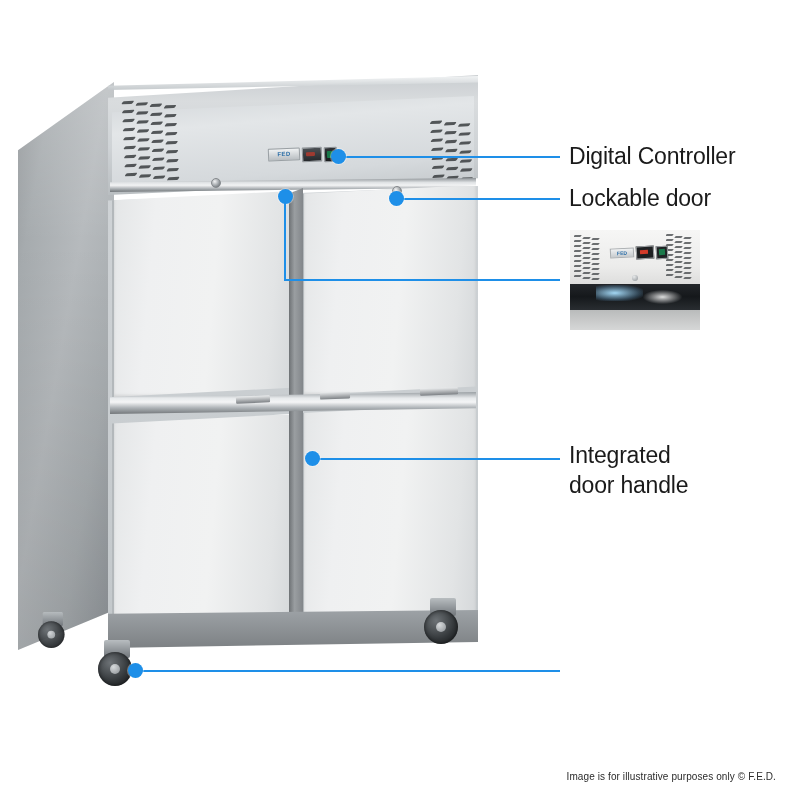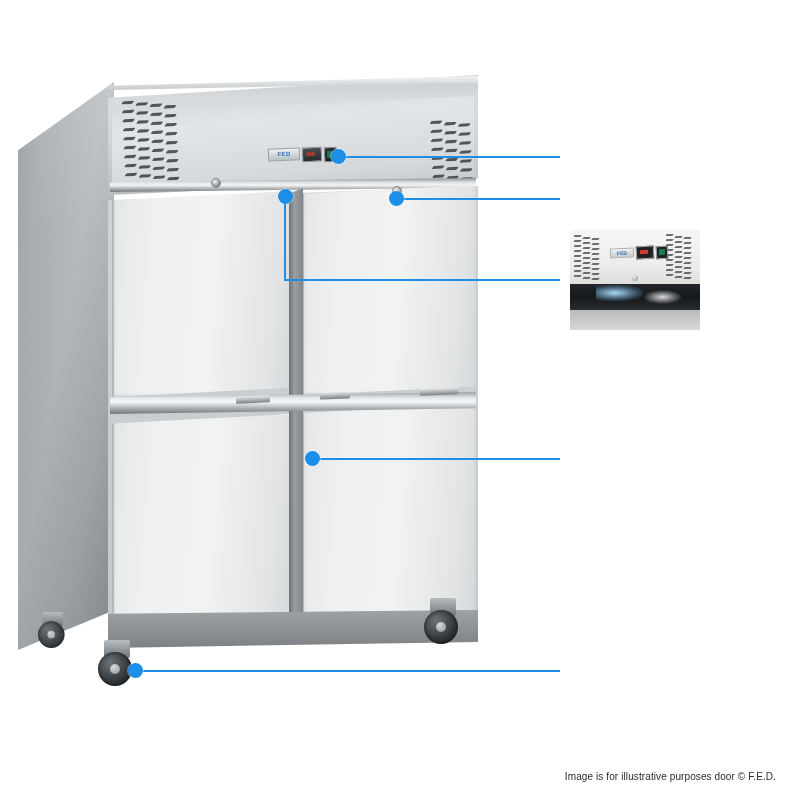--- a/index.html
+++ b/index.html
@@ -353,21 +353,23 @@
   <div class="dot" style="left:278px;top:189px;"></div>
   <div class="lead v" style="left:284px;top:196px;height:84px;"></div>
   <div class="lead h" style="left:284px;top:279px;width:276px;"></div>
 
   <div class="lead h" style="left:318px;top:458px;width:242px;"></div>
   <div class="dot" style="left:305px;top:451px;"></div>
 
   <div class="lead h" style="left:141px;top:670px;width:419px;"></div>
   <div class="dot" style="left:128px;top:663px;"></div>
 
-
+  <div class="callout" style="left:569px;top:141px;">Digital Controller</div>
+
+  <div class="callout" style="left:569px;top:183px;">Lockable door</div>
 
   <div id="led-photo">
     <div class="led-top"></div>
     <div class="led-vents" id="ledv-l">
         <i style="left: 0px; top: 0px;"></i>
         <i style="left: 9px; top: 1.5px;"></i>
         <i style="left: 18px; top: 3px;"></i>
         <i style="left: 0px; top: 5px;"></i>
         <i style="left: 9px; top: 6.5px;"></i>
         <i style="left: 18px; top: 8px;"></i>
@@ -426,17 +428,19 @@
     <div class="led-disp"></div>
     <div class="led-sw"></div>
     <div class="led-screw"></div>
     <div class="led-dark"></div>
     <div class="led-glow"></div>
     <div class="led-glow2"></div>
     <div class="led-floor"></div>
   </div>
 
 
-
-
-  <div id="footer">Image is for illustrative purposes door  © F.E.D.</div>
+  <div class="callout" style="left:569px;top:440px;">Integrated
+door handle</div>
+
+
+  <div id="footer">Image is for illustrative purposes only  © F.E.D.</div>
 
 </div>
 
 </body></html>

